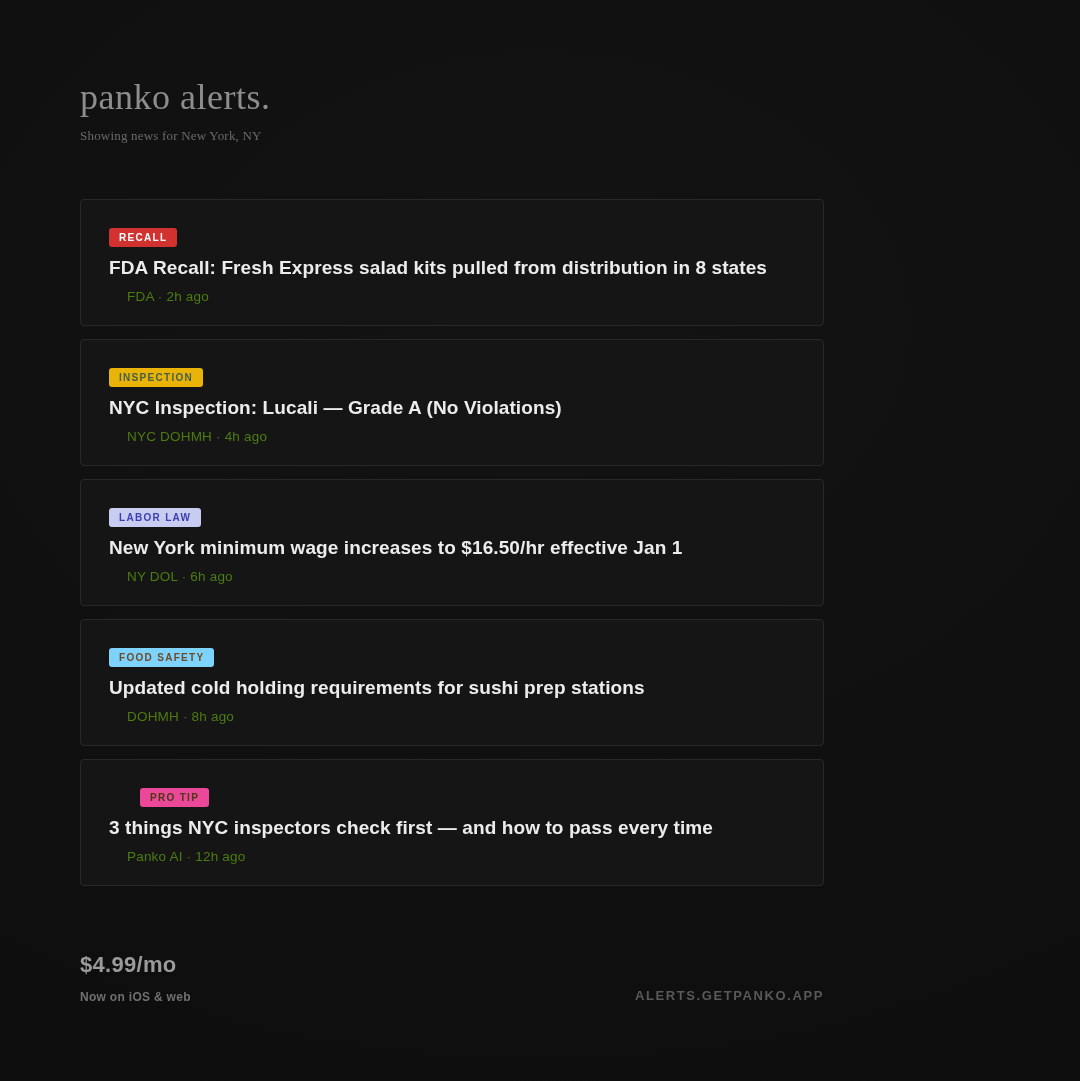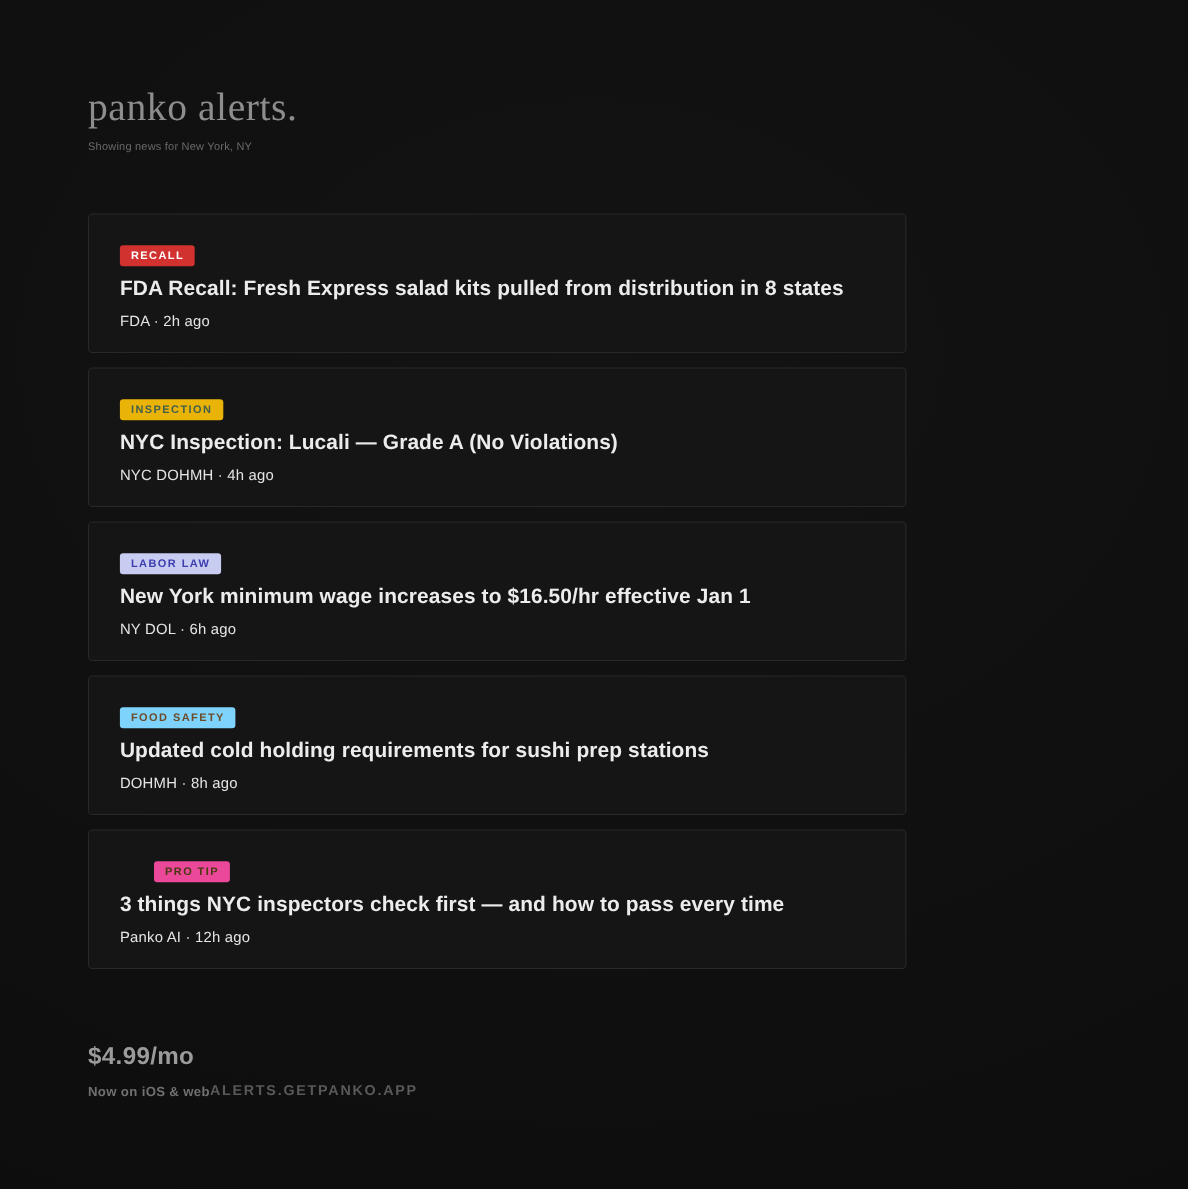--- a/index.html
+++ b/index.html
@@ -18,23 +18,24 @@
   .header { padding-top: 76px; }
   .app-title {
     font-family: "Liberation Serif", "DejaVu Serif", serif;
     font-size: 36px;
     font-weight: 400;
     color: #8d8d8d;
     letter-spacing: 0.5px;
   }
   .subtitle {
     margin-top: 10px;
-    font-size: 10px;
+    font-size: 13px;
     color: #6a6a6a;
     letter-spacing: 0.2px;
+    font-family: Liberation Serif, serif;
   }
   
   .cards {
     margin-top: 55px;
     display: flex;
     flex-direction: column;
     gap: 13px;
   }
   .card {
     background: #151515;
@@ -59,27 +60,29 @@
     font-size: 19px;
     font-weight: 600;
     color: #ececec;
     letter-spacing: 0.1px;
     line-height: 1.2;
     white-space: nowrap;
   }
   .meta {
     margin-top: 9px;
     font-size: 13.5px;
-    color: #e5e5e5;
+    color: #4d7c0f;
     letter-spacing: 0.2px;
+    margin-left: 18px;
   }
   
   .footer {
     margin-top: 66px;
     display: flex;
+    justify-content: space-between;
     align-items: flex-end;
   }
   .price {
     font-size: 22px;
     font-weight: bold;
     color: #9b9b9b;
     letter-spacing: 0.3px;
   }
   .availability {
     margin-top: 12px;

